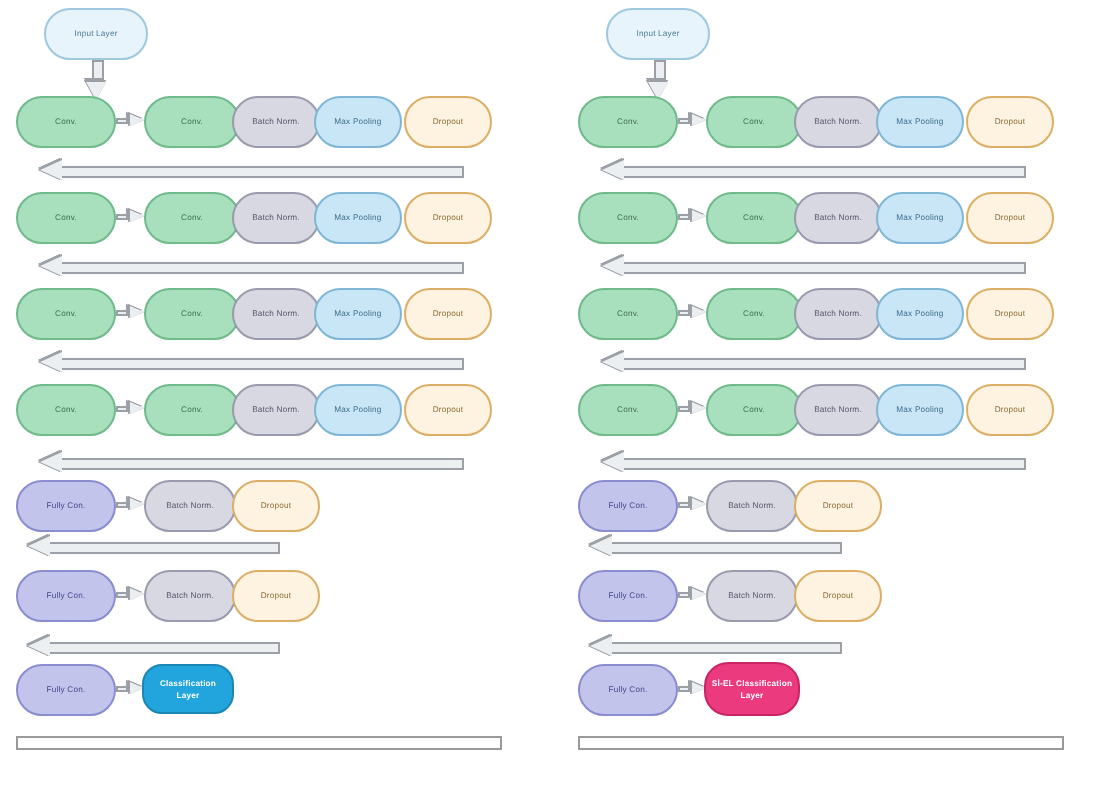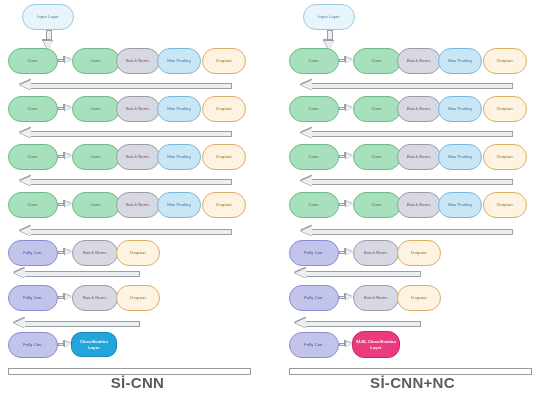--- a/index.html
+++ b/index.html
@@ -155,21 +155,20 @@
 
   <div class="node n-fc" style="left:8px;top:332px;width:50px;height:26px;">Fully Con.</div>
   <div class="arrow-s" style="left:58px;top:341px;">
     <div class="shaft"></div>
       <div class="head"></div>
     </div>
   <div class="node n-cls" style="left:71px;top:332px;width:46px;height:25px;border-radius:10px;">Classification Layer</div>
 
   <div class="baseline" style="left:8px;top:368px;width:243px;"></div>
 
-  <div class="model-title" style="left:0;top:374px;width:275px;">Sİ-CNN</div>
 </div>
 
 <div class="panel right">
 
   <div class="node n-input" style="left:28px;top:4px;width:52px;height:26px;">Input Layer</div>
 
   <div class="arrow-v" style="left:49px;top:30px;">
     <div class="shaft"></div>
       <div class="head"></div>
   </div>
@@ -256,14 +255,13 @@
 
   <div class="node n-fc" style="left:14px;top:332px;width:50px;height:26px;">Fully Con.</div>
   <div class="arrow-s" style="left:64px;top:341px;">
     <div class="shaft"></div>
       <div class="head"></div>
     </div>
   <div class="node n-clsnc" style="left:77px;top:331px;width:48px;height:27px;border-radius:12px;">Sİ-EL Classification Layer</div>
 
   <div class="baseline" style="left:14px;top:368px;width:243px;"></div>
 
-  <div class="model-title" style="left:0;top:374px;width:275px;">Sİ-CNN+NC</div>
 </div>
 
 </body></html>

